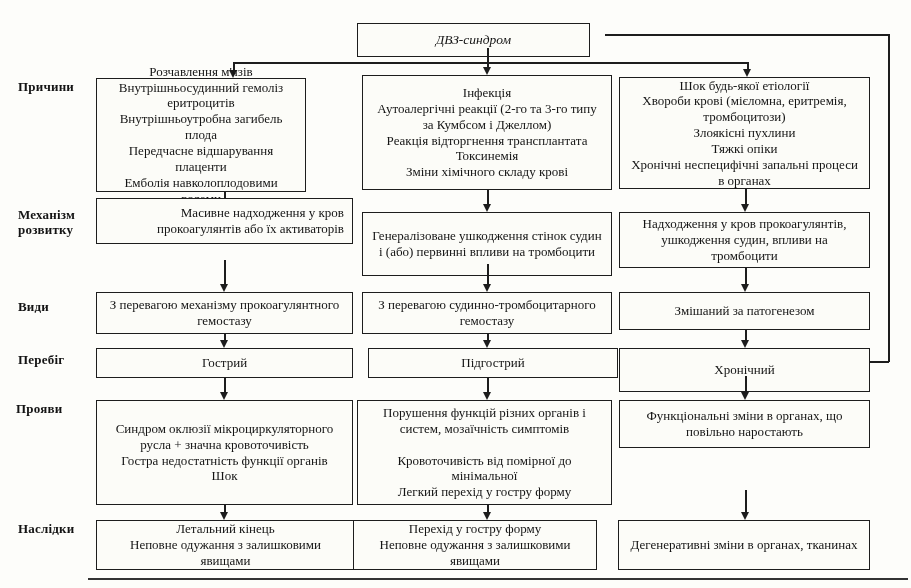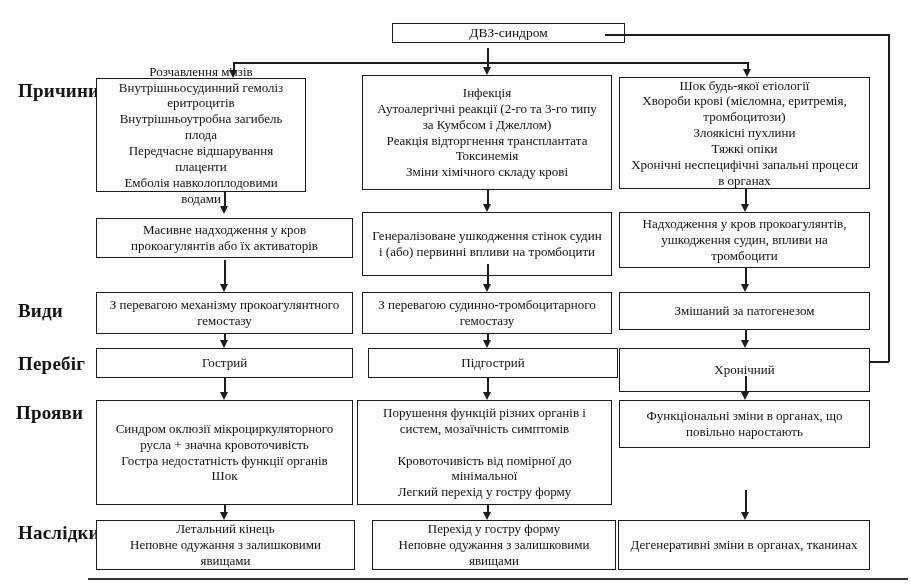--- a/index.html
+++ b/index.html
@@ -18,46 +18,48 @@
     background:#fcfcf8;
     display:flex;align-items:center;justify-content:center;
     text-align:center;
     white-space:pre-line;
     font-size:13px;line-height:1.22;
     padding:2px 8px;
   }
   .rowlabel{
     position:absolute;
     font-weight:bold;
-    font-size:19px;line-height:1.15;
+    font-size:13px;line-height:1.15;
     white-space:pre-line;
     letter-spacing:.2px;
   }
   .vline{position:absolute;width:1.6px;background:#1d1d1d;}
   .hline{position:absolute;height:1.6px;background:#1d1d1d;}
   .ah{
     position:absolute;width:0;height:0;
     border-left:4.5px solid transparent;
     border-right:4.5px solid transparent;
     border-top:8px solid #1d1d1d;
   }
   .bottomrule{position:absolute;height:2px;background:#333;}
 </style>
 </head>
 <body>
 
 <div id="canvas">
 
   <div class="rowlabel" style="left:18px;top:80px;">Причини</div>
+  <div class="rowlabel" style="left:18px;top:208px;">Механізм
+розвитку</div>
   <div class="rowlabel" style="left:18px;top:300px;">Види</div>
   <div class="rowlabel" style="left:18px;top:353px;">Перебіг</div>
   <div class="rowlabel" style="left:16px;top:402px;">Прояви</div>
   <div class="rowlabel" style="left:18px;top:522px;">Наслідки</div>
 
-  <div class="box" style="left:392px;top:23px;width:233px;height:20px;font-size:13.5px;">ДВЗ-синдром</div>
+  <div class="box" style="left:357px;top:23px;width:233px;height:34px;font-size:13.5px;font-style:italic;">ДВЗ-синдром</div>
 
   <div class="vline" style="left:487px;top:48px;height:15px;"></div>
   <div class="hline" style="left:233px;top:62px;width:514px;"></div>
   <div class="vline" style="left:233px;top:62px;height:10px;"></div>
   <div class="ah" style="left:229px;top:70px;"></div>
   <div class="vline" style="left:487px;top:62px;height:7px;"></div>
   <div class="ah" style="left:483px;top:67px;"></div>
   <div class="vline" style="left:747px;top:62px;height:9px;"></div>
   <div class="ah" style="left:743px;top:69px;"></div>
 
@@ -81,21 +83,21 @@
 Тяжкі опіки
 Хронічні неспецифічні запальні процеси в органах</div>
 
   <div class="vline" style="left:224px;top:192px;height:16px;"></div>
   <div class="ah" style="left:220px;top:206px;"></div>
   <div class="vline" style="left:487px;top:190px;height:16px;"></div>
   <div class="ah" style="left:483px;top:204px;"></div>
   <div class="vline" style="left:745px;top:189px;height:17px;"></div>
   <div class="ah" style="left:741px;top:204px;"></div>
 
-  <div class="box" style="left:96px;top:218px;width:257px;height:40px;">Масивне надходження у кров прокоагулянтів або їх активаторів</div>
+  <div class="box" style="left:96px;top:198px;width:257px;height:46px;text-align:right;">Масивне надходження у кров прокоагулянтів або їх активаторів</div>
   <div class="box" style="left:362px;top:212px;width:250px;height:64px;">Генералізоване ушкодження стінок судин і (або) первинні впливи на тромбоцити</div>
   <div class="box" style="left:619px;top:212px;width:251px;height:56px;">Надходження у кров прокоагулянтів, ушкодження судин, впливи на тромбоцити</div>
 
   <div class="vline" style="left:224px;top:260px;height:26px;"></div>
   <div class="ah" style="left:220px;top:284px;"></div>
   <div class="vline" style="left:487px;top:264px;height:22px;"></div>
   <div class="ah" style="left:483px;top:284px;"></div>
   <div class="vline" style="left:745px;top:268px;height:18px;"></div>
   <div class="ah" style="left:741px;top:284px;"></div>
 
@@ -132,19 +134,19 @@
 
   <div class="vline" style="left:224px;top:505px;height:9px;"></div>
   <div class="ah" style="left:220px;top:512px;"></div>
   <div class="vline" style="left:487px;top:505px;height:9px;"></div>
   <div class="ah" style="left:483px;top:512px;"></div>
   <div class="vline" style="left:745px;top:490px;height:22px;"></div>
   <div class="ah" style="left:741px;top:512px;"></div>
 
   <div class="box" style="left:96px;top:520px;width:259px;height:50px;text-align:center;">Летальний кінець
 Неповне одужання з залишковими явищами</div>
-  <div class="box" style="left:372px;top:520px;width:244px;height:50px;">Перехід у гостру форму
+  <div class="box" style="left:353px;top:520px;width:244px;height:50px;">Перехід у гостру форму
 Неповне одужання з залишковими явищами</div>
   <div class="box" style="left:618px;top:520px;width:252px;height:50px;">Дегенеративні зміни в органах, тканинах</div>
 
   <div class="bottomrule" style="left:88px;top:578px;width:820px;"></div>
 
 </div>
 
 </body></html>

